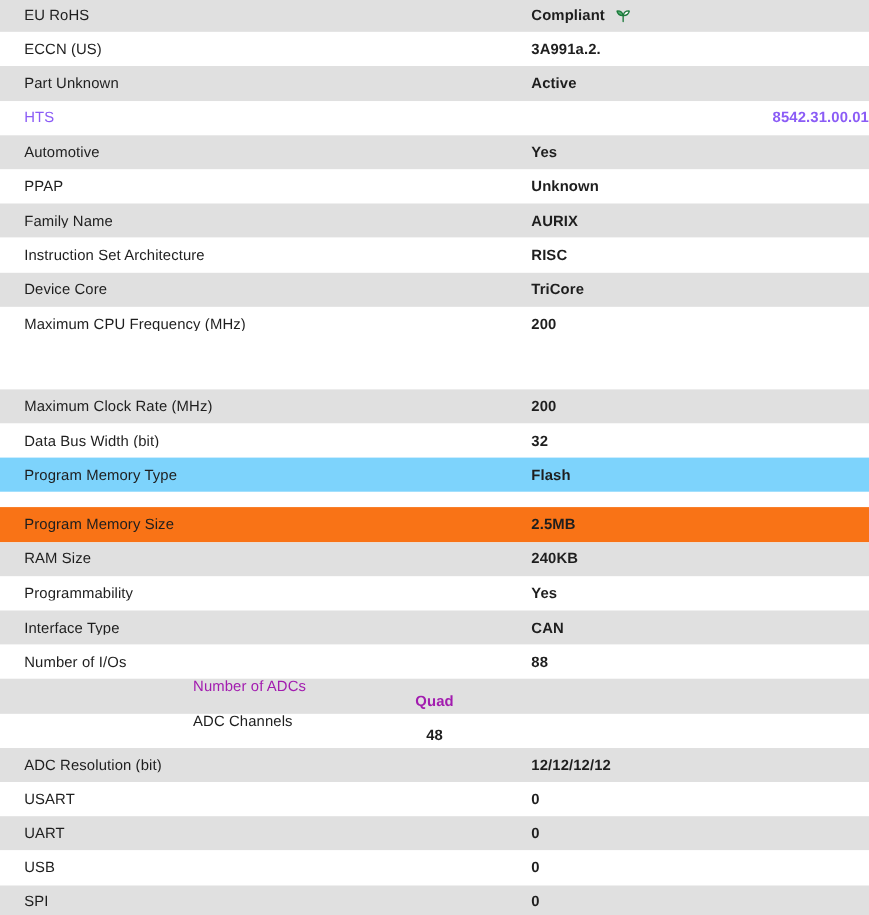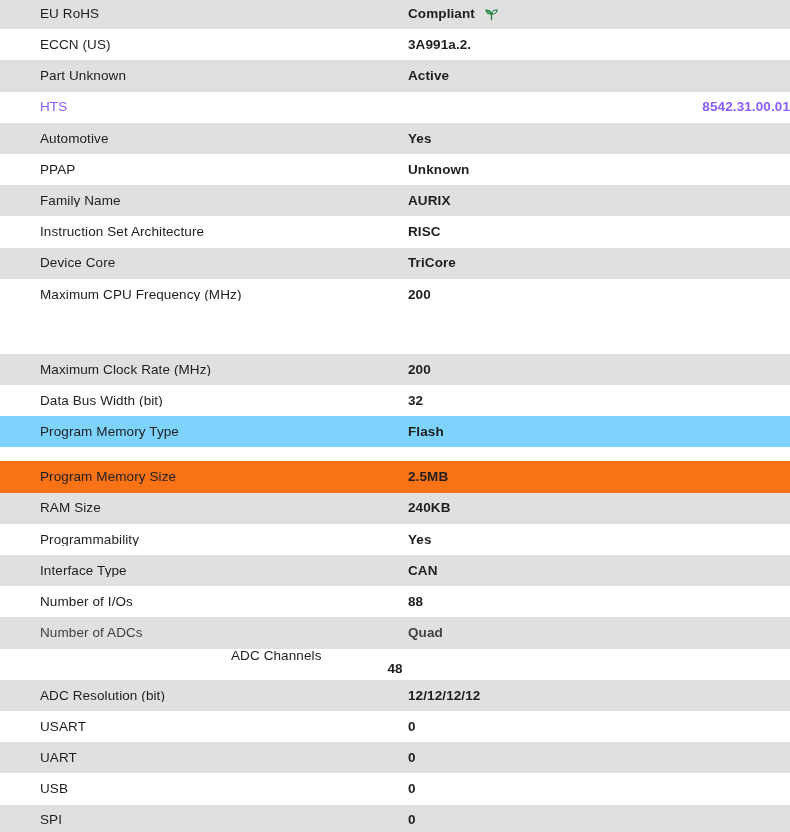--- a/index.html
+++ b/index.html
@@ -24,22 +24,22 @@
     background: #ffffff;
     color: #1e1e1e;
     font-size: 13.5px;
     line-height: 1;
   }
   .spec-row.alt {
     background: #e0e0e0;
   }
   .spec-label {
     box-sizing: border-box;
-    width: 408px;
-    padding-left: 40px;
+    width: 483px;
+    padding-left: 22px;
     font-weight: 400;
     letter-spacing: 0.1px;
     white-space: nowrap;
     overflow: hidden;
   }
   .spec-value {
     display: flex;
     align-items: center;
     gap: 9px;
     font-weight: 700;
@@ -189,21 +189,21 @@
     </div>
   </div>
 
   <div class="spec-row" style="background: rgb(255, 255, 255); color: rgb(30, 30, 30);">
     <div class="spec-label">Number of I/Os</div>
     <div class="spec-value">
       <span>88</span>
     </div>
   </div>
 
-  <div class="spec-row alt" style="background: rgb(224, 224, 224); color: #404040;">
+  <div class="spec-row alt" style="background: rgb(224, 224, 224); color: #a21caf; flex-direction: column;">
     <div class="spec-label">Number of ADCs</div>
     <div class="spec-value">
       <span>Quad</span>
     </div>
   </div>
 
   <div class="spec-row" style="background: rgb(255, 255, 255); color: rgb(30, 30, 30); flex-direction: column;">
     <div class="spec-label">ADC Channels</div>
     <div class="spec-value">
       <span>48</span>

